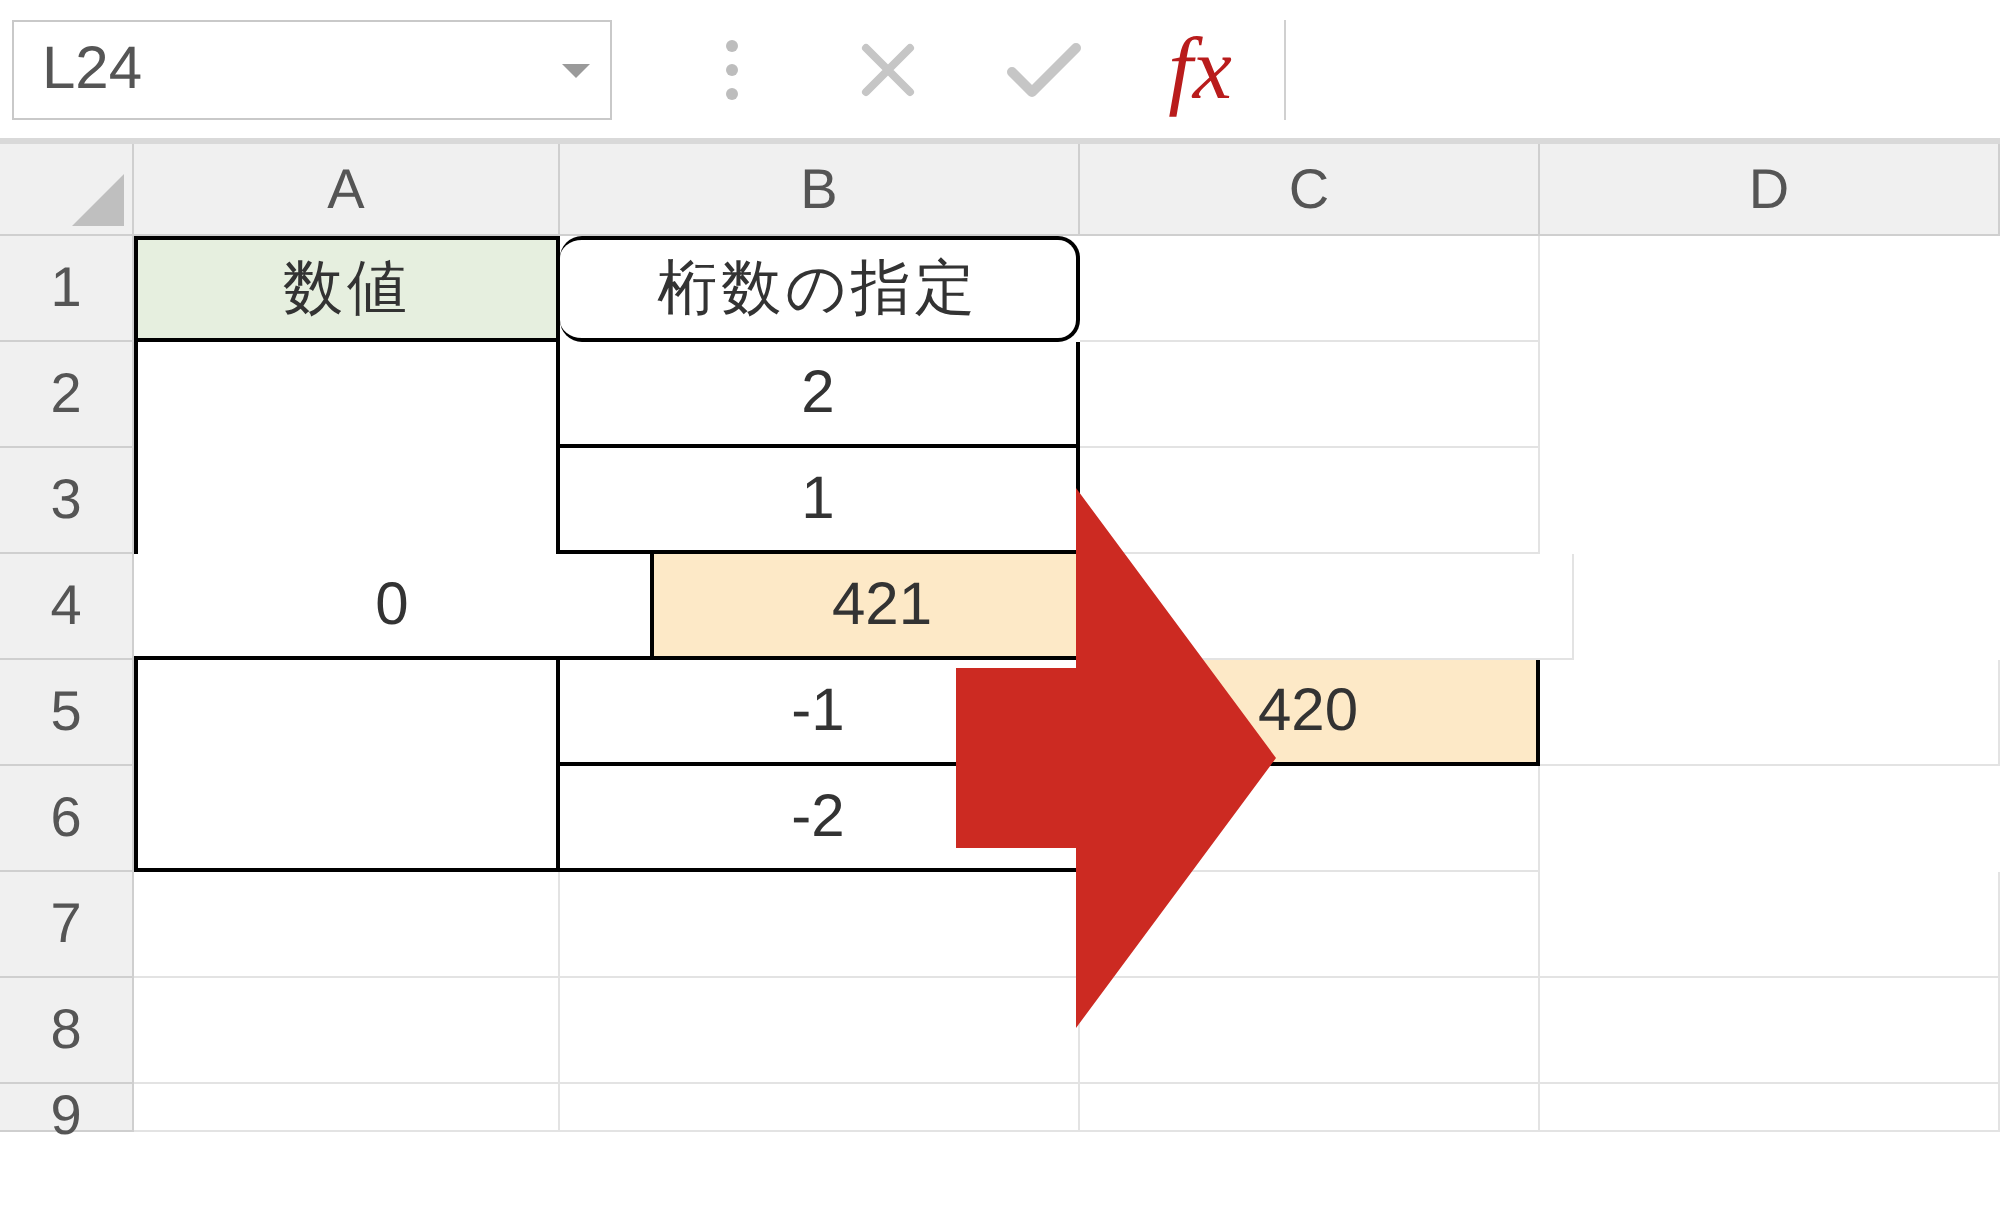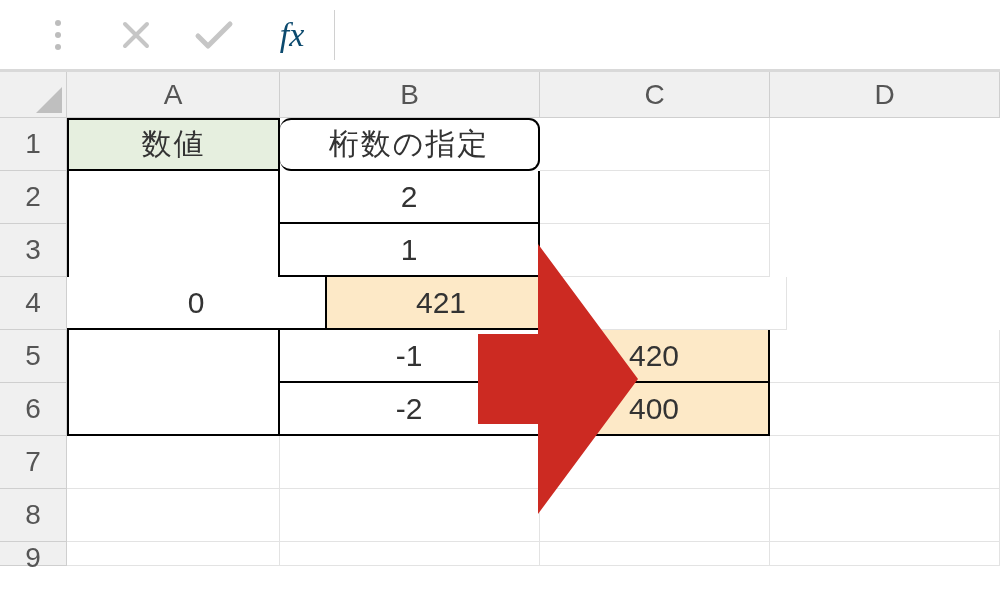--- a/index.html
+++ b/index.html
@@ -21,21 +21,21 @@
     font-size: 30px; color: #555;
     position: relative;
   }
   .name-box .dd {
     position: absolute; right: 6px; top: 50%; transform: translateY(-50%);
     color: #8a8a8a;
   }
   .dd svg { display:block; }
   .fx-group { display:flex; align-items:center; gap: 34px; margin-left: 30px; }
   .fx-ic { display:flex; align-items:center; justify-content:center; width:44px; height:44px; color:#b3b3b3; }
-  .fx-ic.fx { font-family: "Times New Roman", serif; font-style: italic; font-size: 34px; color:#0c4a6e; }
+  .fx-ic.fx { font-family: "Times New Roman", serif; font-style: italic; font-size: 44px; color:#b91c1c; }
   .fx-ic svg { display:block; }
   .formula-input {
     flex: 1;
     height: 50px;
     border-left: 1px solid #d0d0d0;
     margin-left: 12px;
   }
 
   
   .sheet { position: relative; }
@@ -113,20 +113,28 @@
     left: 478px;  
     top: 172px; 
     pointer-events: none;
   }
   .arrow svg { display:block; }
 </style>
 </head>
 <body>
 
 <div class="formula-bar">
+  <div class="name-box">
+    <span>L24</span>
+    <span class="dd">
+      <svg width="22" height="22" viewBox="0 0 22 22">
+          <path d="M4 8 L11 15 L18 8 Z" fill="#9a9a9a"></path>
+        </svg>
+    </span>
+  </div>
   <div class="fx-group">
     <span class="fx-ic">
       <svg width="16" height="36" viewBox="0 0 16 36">
           <circle cx="8" cy="6" r="3" fill="#bdbdbd"></circle>
           <circle cx="8" cy="18" r="3" fill="#bdbdbd"></circle>
           <circle cx="8" cy="30" r="3" fill="#bdbdbd"></circle>
         </svg>
     </span>
     <span class="fx-ic">
       <svg width="36" height="36" viewBox="0 0 36 36">
@@ -188,21 +196,20 @@
       <div class="cell a bl br" style="border-bottom:none"></div>
       <div class="cell b br bm">-1</div>
       <div class="cell c resC br bm">420</div>
       <div class="cell d"></div>
     </div>
 
     <div class="row">
       <div class="rowhdr">6</div>
       <div class="cell a bl br bb"></div>
       <div class="cell b br bb">-2</div>
-      <div class="cell c resC br bb">400</div>
       <div class="cell d"></div>
     </div>
 
     <div class="row">
       <div class="rowhdr">7</div>
       <div class="cell a"></div>
       <div class="cell b"></div>
       <div class="cell c"></div>
       <div class="cell d"></div>
     </div>

